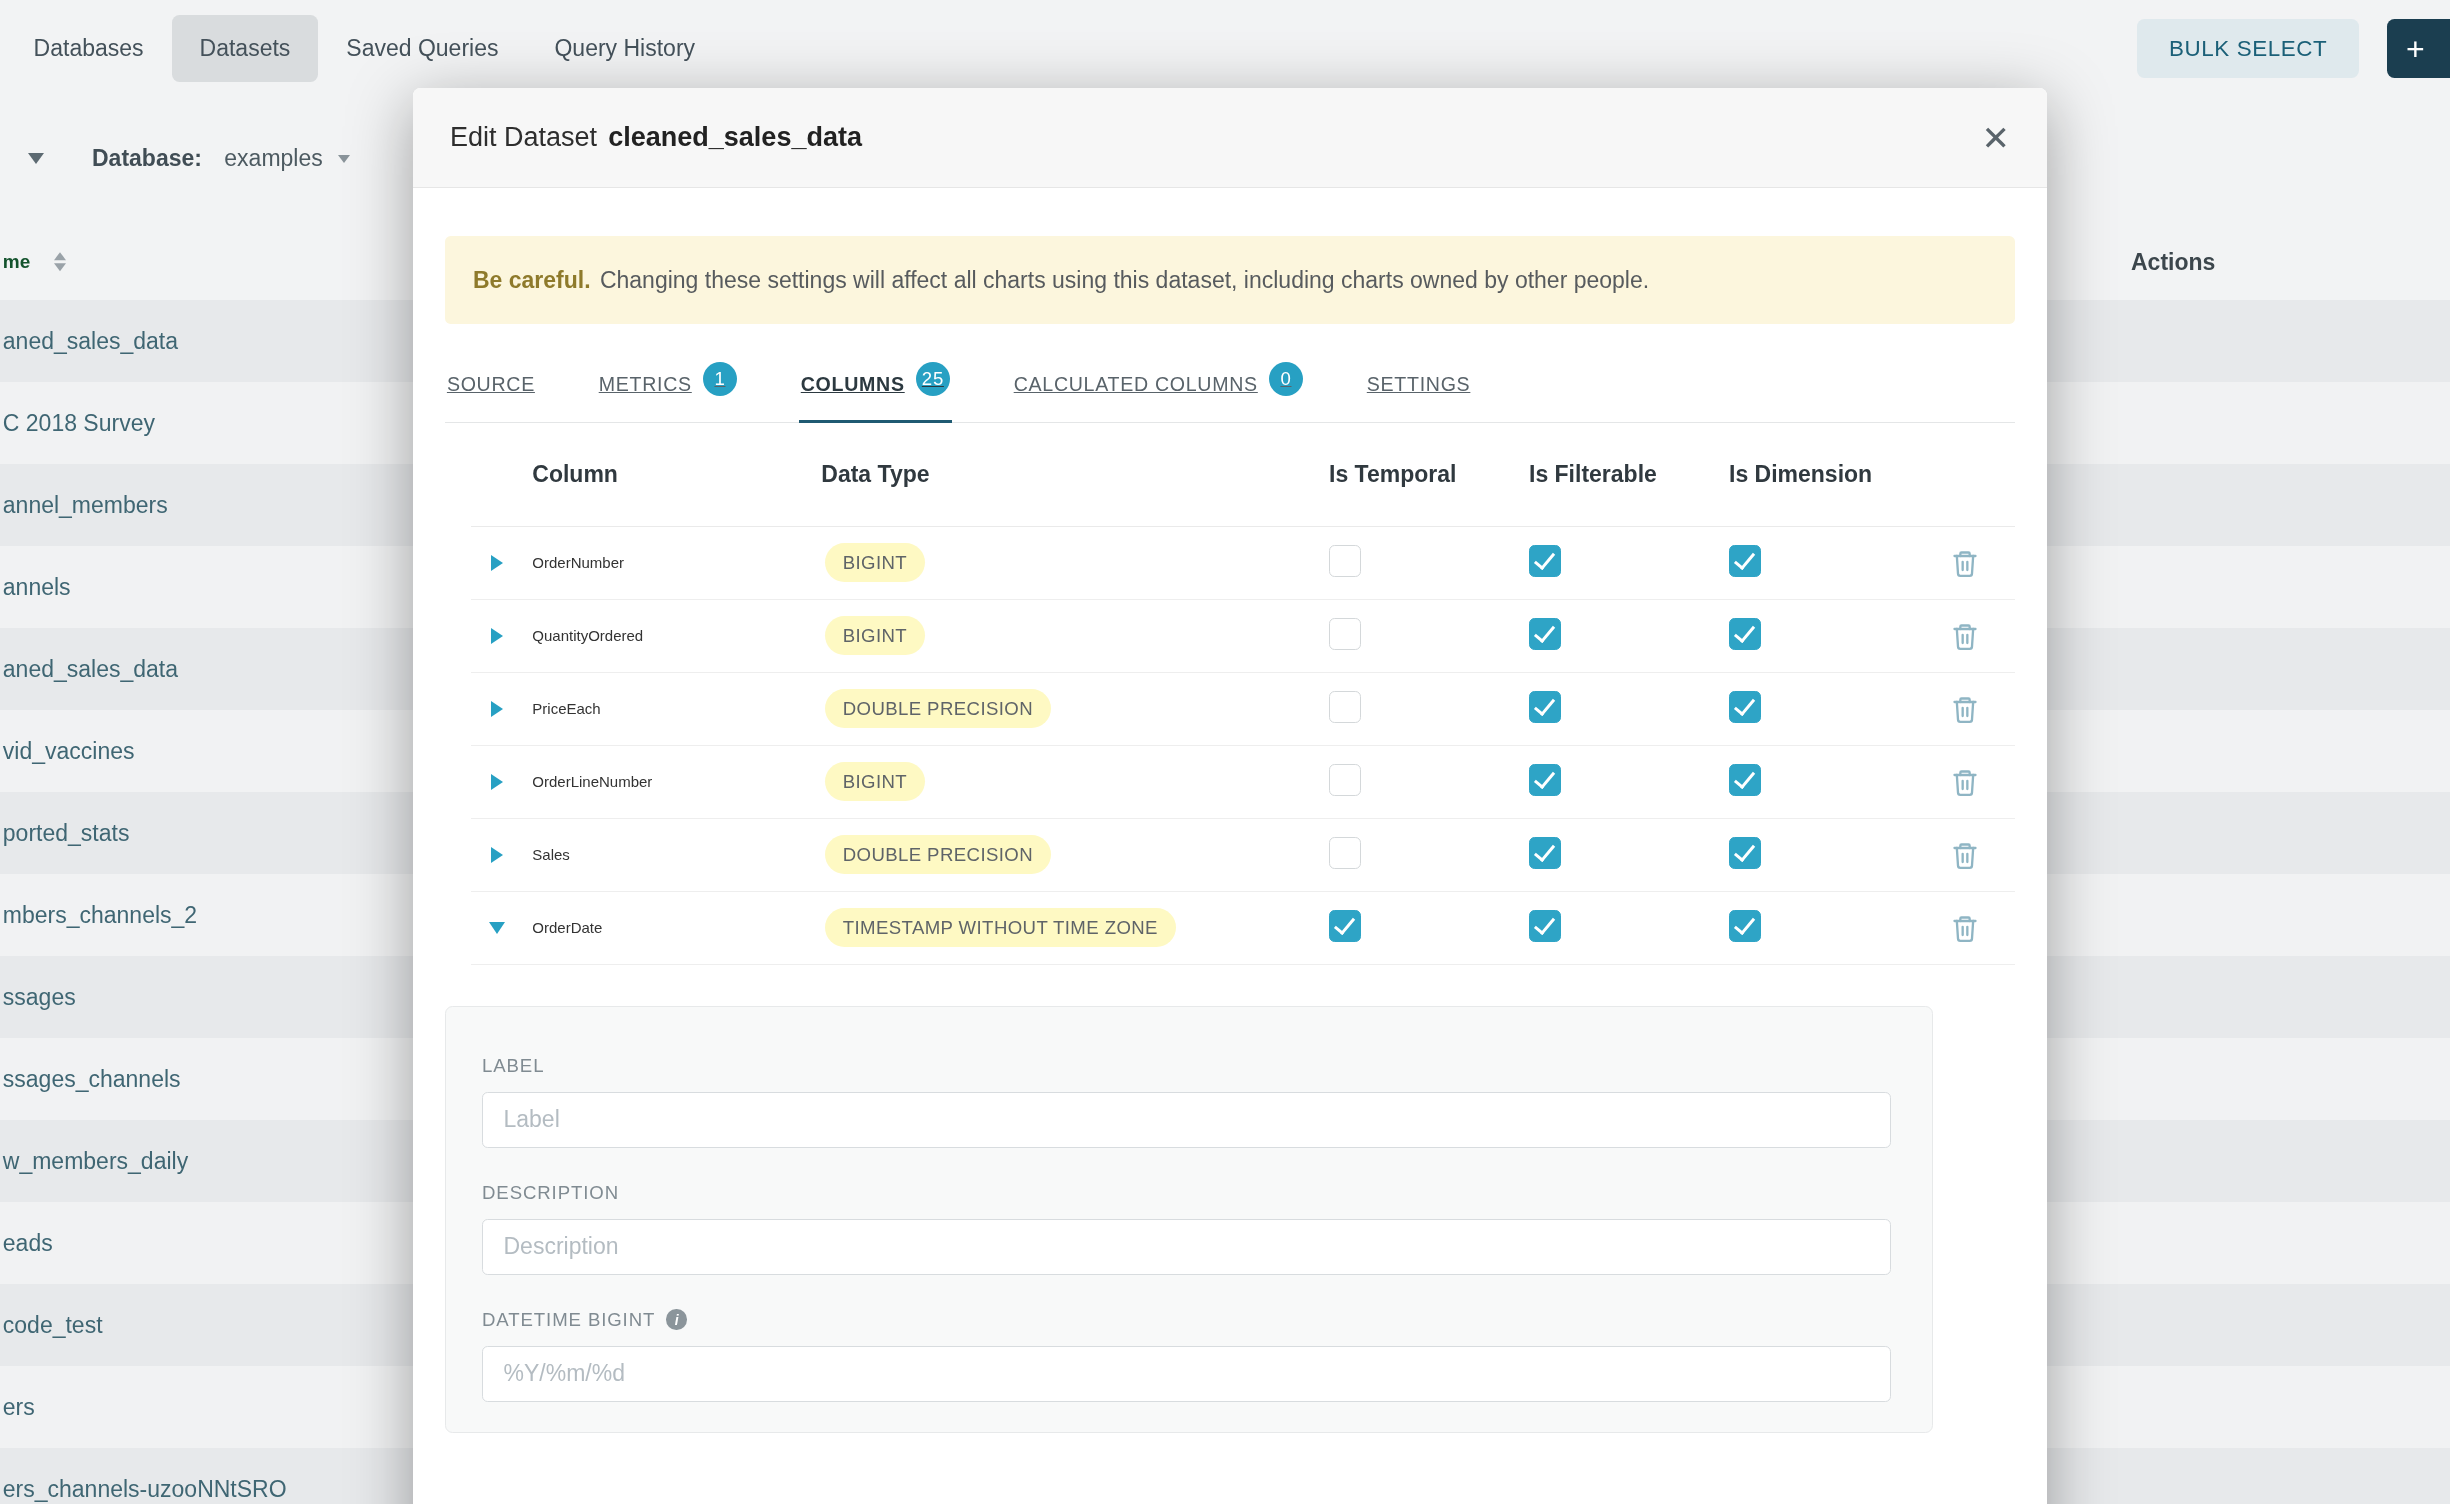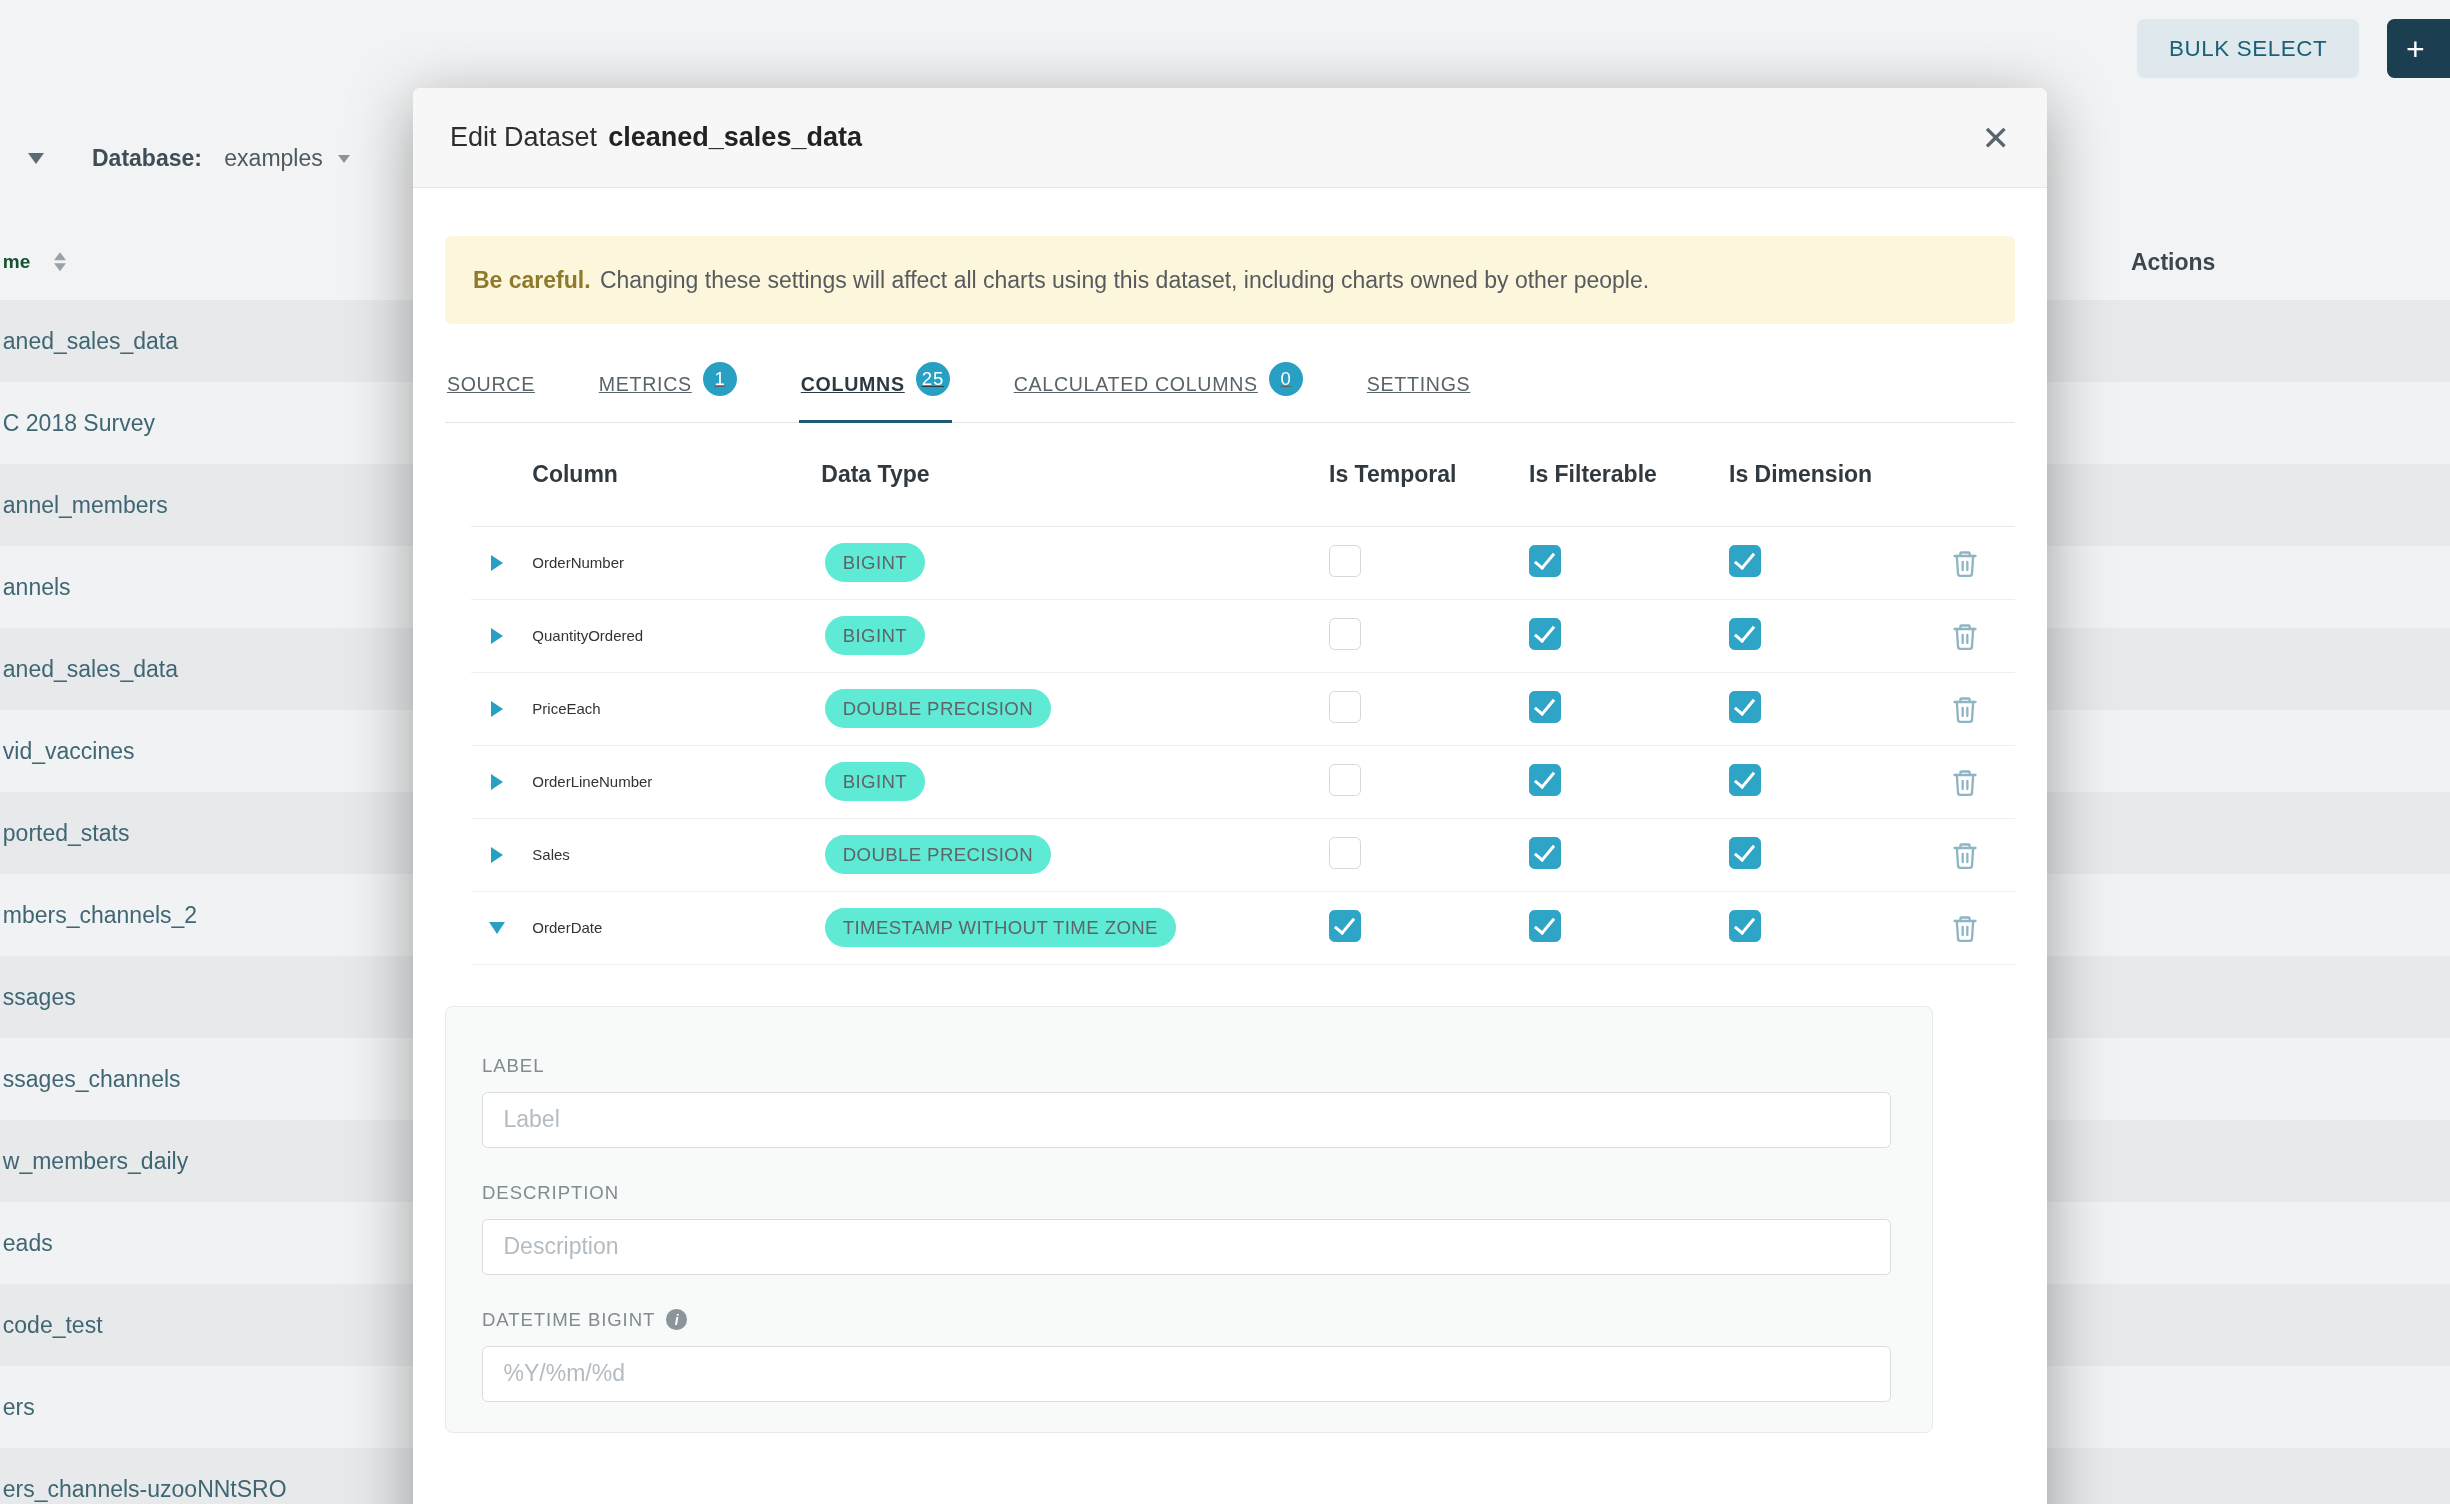--- a/index.html
+++ b/index.html
@@ -70,21 +70,21 @@
   .cols-header,.col-row{display:grid;grid-template-columns:52px 289px 503px 200px 200px 200px 1fr;align-items:center;}
   .cols-header{height:104px;border-bottom:0.9px solid #eaeaea;font-size:23px;font-weight:700;color:#30393f;}
   .cols-header .hcell{padding-left:9.3px;}
   .cols-header .hcell.cb-h{padding-left:14px;}
   .col-row{height:73px;border-bottom:0.9px solid #eeeeee;}
   .caret-cell{display:flex;justify-content:center;align-items:center;cursor:pointer;}
   .caret-right{width:0;height:0;border-top:8.4px solid transparent;border-bottom:8.4px solid transparent;border-left:12px solid var(--accent);}
   .caret-exp{width:0;height:0;border-left:8.4px solid transparent;border-right:8.4px solid transparent;border-top:12px solid var(--accent);}
   .name-cell{padding-left:9.3px;font-size:15px;color:#333;}
   .type-cell{padding-left:13px;}
-  .pill{display:inline-block;background:#5eead4;color:#5f6468;font-size:18.6px;letter-spacing:0.4px;padding:8.4px 17.7px;border-radius:20.5px;white-space:nowrap;}
+  .pill{display:inline-block;background:#fef9c3;color:#5f6468;font-size:18.6px;letter-spacing:0.4px;padding:8.4px 17.7px;border-radius:20.5px;white-space:nowrap;}
   .cb-cell{padding-left:14px;}
   .cb{position:relative;display:inline-block;width:32px;height:32px;border-radius:5.6px;border:1.9px solid #d4d8da;background:#fff;cursor:pointer;}
   .cb.checked{background:var(--check);border-color:var(--check);}
   .cb.checked::after{content:"";position:absolute;left:9.3px;top:2.8px;width:8.4px;height:17px;border:solid #fff;border-width:0 3.7px 3.7px 0;transform:rotate(40deg);}
   .trash-cell{display:flex;justify-content:center;align-items:center;}
   .trash-icon{cursor:pointer;display:inline-flex;}
   .editor-panel{margin-top:41px;width:1488px;background:#f8f9f9;border:0.9px solid #e7e9ea;border-radius:7.5px;padding:48px 43px 30px 36px;}
   .field{margin-bottom:34px;}
   .field:last-child{margin-bottom:0;}
   .field-label-row{display:flex;align-items:center;gap:11.2px;margin-bottom:15px;}
@@ -92,20 +92,26 @@
   .info-icon{width:20.5px;height:20.5px;border-radius:50%;background:#8b959b;color:#fff;font-size:14px;font-style:italic;font-weight:700;
     display:flex;align-items:center;justify-content:center;cursor:pointer;}
   .field-input{width:1409px;height:56px;border:0.9px solid #d8dcdf;border-radius:5.6px;background:#fff;padding:0 20.5px;
     font-family:inherit;font-size:23px;color:#333;}
   .field-input::placeholder{color:#b4bcc2;}
 </style>
 </head>
 <body>
 
 <div class="top-nav">
+  <div class="nav-items">
+      <div class="nav-item">Databases</div>
+      <div class="nav-item active">Datasets</div>
+      <div class="nav-item">Saved Queries</div>
+      <div class="nav-item">Query History</div>
+    </div>
   <div class="nav-right">
     <button class="bulk-select-btn">BULK SELECT</button>
     <button class="plus-btn">
       <span>+</span>
     </button>
   </div>
 </div>
 
 <div class="filter-row">
   <span class="caret-down filter-caret"></span>

